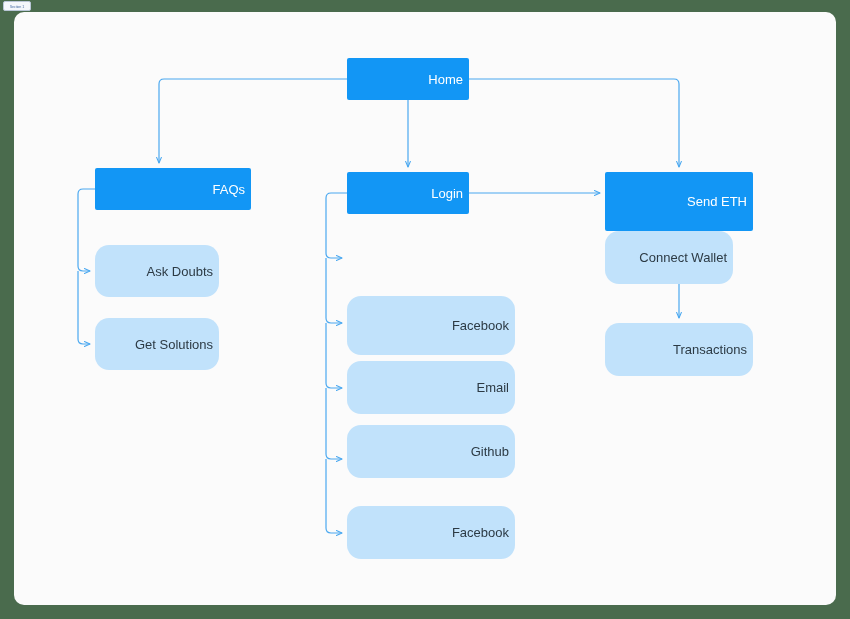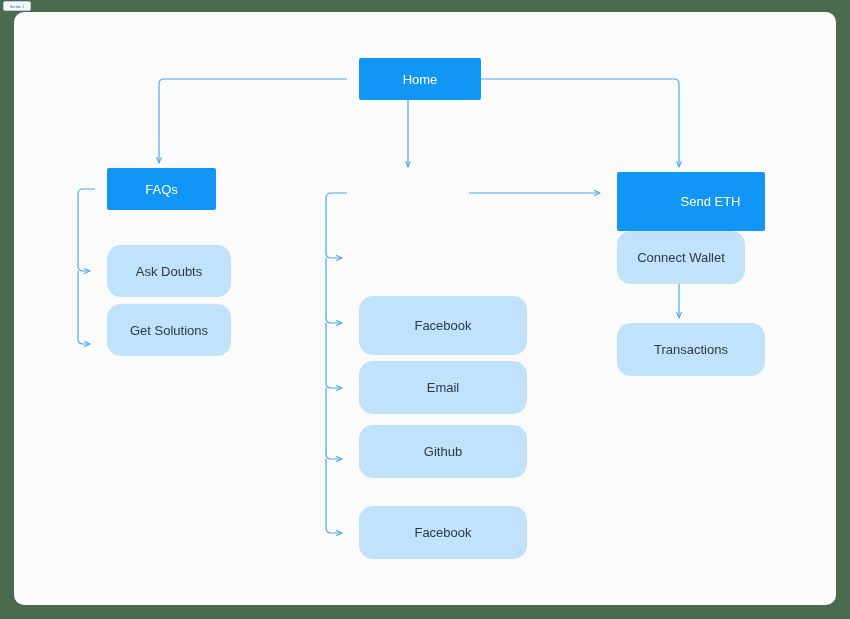--- a/index.html
+++ b/index.html
@@ -62,24 +62,23 @@
     width: 822px;
     height: 593px;
     pointer-events: none;
   }
 
   .node {
     position: absolute;
     box-sizing: border-box;
     display: flex;
     align-items: center;
-    justify-content: center;
+    justify-content: flex-end;
     text-align: center;
     z-index: 3;
-    margin-left: 12px;
   }
 
   .node.primary {
     background: #1296f5;
     color: #ffffff;
     border-radius: 2px;
     font-size: 13px;
   }
 
   .node.secondary {
@@ -134,32 +133,35 @@
         <path d="M665,202 L665,214"></path>
 
         <path d="M665,272 L665,306"></path>
       </g>
     </svg>
 
     <div class="node primary" style="left:333px;top:46px;width:122px;height:42px;">
       <span class="label">Home</span>
     </div>
 
-    <div class="node primary" style="left:81px;top:156px;width:109px;height:42px;">
+    <div class="node primary" style="left:81px;top:156px;width:156px;height:42px;">
       <span class="label">FAQs</span>
     </div>
 
     <div class="node secondary" style="left:81px;top:233px;width:124px;height:52px;">
       <span class="label">Ask Doubts</span>
     </div>
 
-    <div class="node secondary" style="left:81px;top:292px;width:124px;height:52px;">
+    <div class="node secondary" style="left:81px;top:306px;width:124px;height:52px;">
       <span class="label">Get Solutions</span>
     </div>
 
+    <div class="node primary" style="left:333px;top:160px;width:122px;height:42px;">
+      <span class="label">Login</span>
+    </div>
 
 
     <div class="node secondary" style="left:333px;top:284px;width:168px;height:59px;">
       <span class="label">Facebook</span>
     </div>
 
     <div class="node secondary" style="left:333px;top:349px;width:168px;height:53px;">
       <span class="label">Email</span>
     </div>
 

